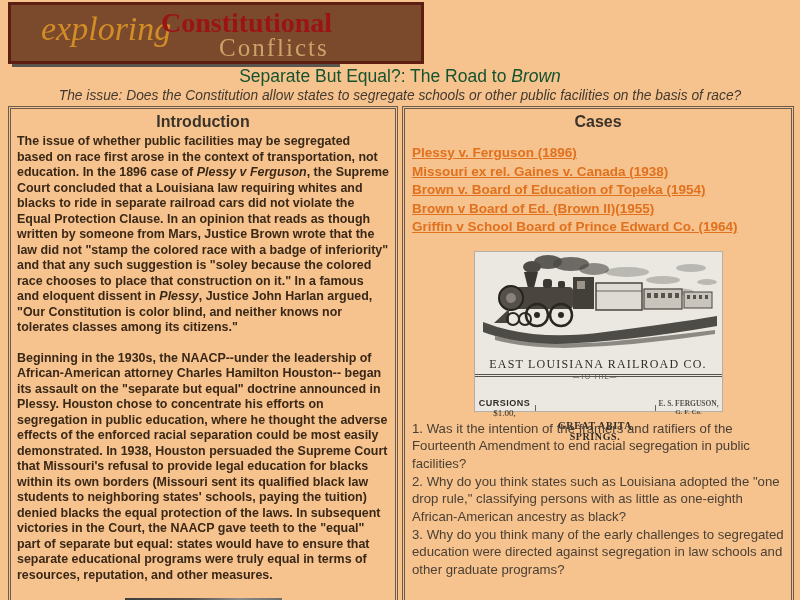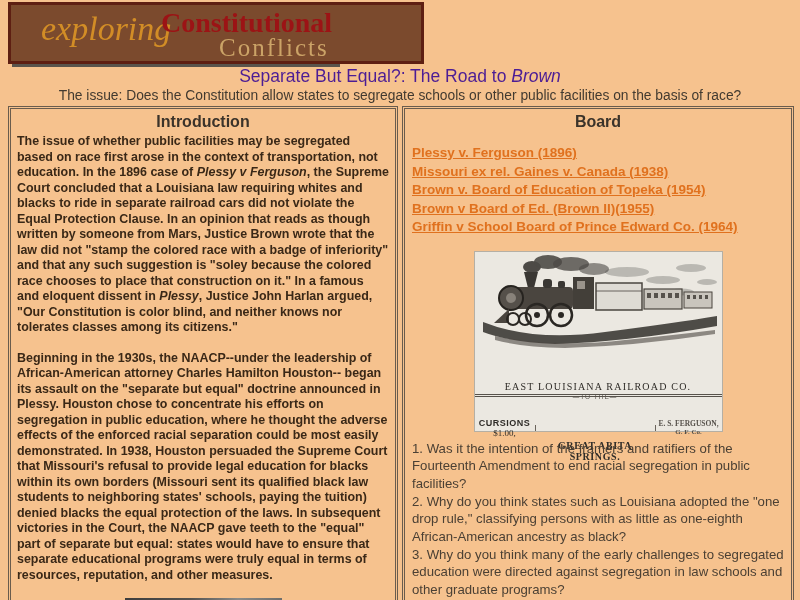--- a/index.html
+++ b/index.html
@@ -26,25 +26,25 @@
   }
   .b-conflicts{
     position:absolute;left:208px;top:29px;
     font-family:"Liberation Serif",serif;font-size:25px;letter-spacing:2px;
     color:var(--banner-tan,#cba367);
   }
   .banner-shadow{position:absolute;left:12px;top:64px;width:328px;height:3px;background:#5a544c;}
   
   .page-title{
     position:absolute;left:0;top:66px;width:800px;text-align:center;
-    font-size:17.5px;color:#4c1d95;
+    font-size:17.5px;color:#14532d;
   }
   .page-subtitle{
     position:absolute;left:0;top:88px;width:800px;text-align:center;
-    font-size:13.8px;color:#423a30;
+    font-size:13.8px;color:#423a30;font-style:italic;
   }
   
   .col{position:absolute;top:106px;border:1px solid #6a5c4d;background:var(--page-bg,#f6c28e);}
   .col-left{left:8px;width:388px;height:520px;}
   .col-right{left:402px;width:390px;height:520px;}
   .col-inner{border:1px solid #6a5c4d;margin:1px;height:calc(100% - 4px);overflow:hidden;}
   .col-left .col-inner{padding:2px 6px 0 6px;}
   .col-right .col-inner{padding:2px 7px 0 7px;}
   h2.panel-heading{
     margin:2px 0 3px 0;text-align:center;
@@ -62,24 +62,23 @@
   .case-links a{
     display:block;font-weight:bold;font-size:13.5px;line-height:18.5px;
     color:var(--link,#e0711e);text-decoration:underline;cursor:pointer;
   }
   
   .railroad{
     width:247px;margin:14px auto 8px auto;background:#ebe8e1;
     border:1px solid #b5afa4;color:#2f2c28;
   }
   .rr-title{
-    font-family:"Liberation Serif",serif;font-size:10px;letter-spacing:1.2px;
+    font-family:"Liberation Serif",serif;font-size:12px;letter-spacing:1.2px;
     text-align:center;white-space:nowrap;padding:1px 0 2px 0;
     border-bottom:3px double #57524b;
-    margin-top:24px;
   }
   .rr-row{display:flex;align-items:stretch;height:34px;}
   .rr-cell{display:flex;flex-direction:column;justify-content:center;text-align:center;margin-top:28px;}
   .rr-left{width:60px;border-right:1px solid #6a645c;}
   .rr-mid{flex:1;gap:40px;}
   .rr-right{width:66px;border-left:1px solid #6a645c;color:#55504a;font-weight:bold;}
   .rr-left .l1{font-weight:bold;font-size:9px;letter-spacing:.5px;}
   .rr-left .l2{font-family:"Liberation Serif",serif;font-size:9px;}
   .rr-mid .l1{font-size:6.5px;letter-spacing:1px;color:#55504a;}
   .rr-mid .l2{font-family:"Liberation Serif",serif;font-weight:bold;font-size:10px;letter-spacing:.6px;}
@@ -145,21 +144,21 @@
         <ellipse cx="92" cy="54" rx="4" ry="2.2" fill="#2c241b"></ellipse>
 
         <path d="M86 76 Q93 74 99 74 Q94 79 87 79 Z" fill="#7a614c"></path>
       </svg>
     </div>
   </div>
 </div>
 
 <div class="col col-right">
   <div class="col-inner">
-    <h2 class="panel-heading">Board</h2>
+    <h2 class="panel-heading">Cases</h2>
     <div class="case-links">
       <a href="#">Plessy v. Ferguson (1896)</a>
       <a href="#">Missouri ex rel. Gaines v. Canada (1938)</a>
       <a href="#">Brown v. Board of Education of Topeka (1954)</a>
       <a href="#">Brown v Board of Ed. (Brown II)(1955)</a>
       <a href="#">Griffin v School Board of Prince Edward Co. (1964)</a>
     </div>
 
     <div class="railroad">
       <svg width="247" height="100" viewBox="0 0 247 100">

